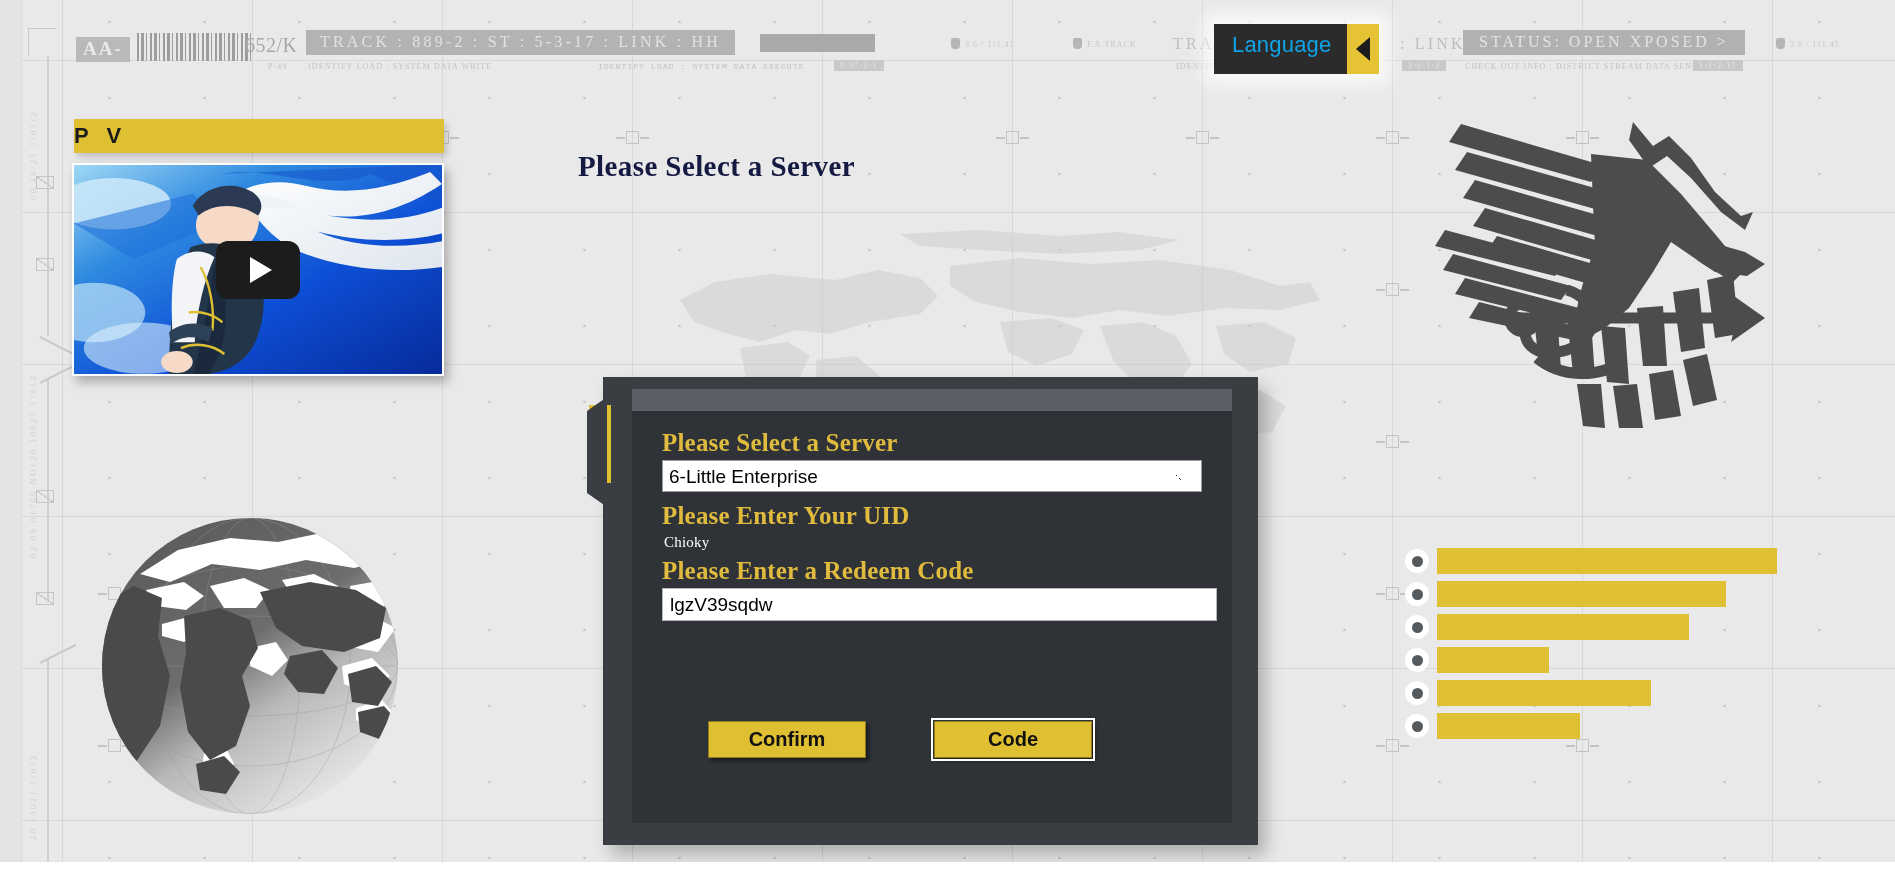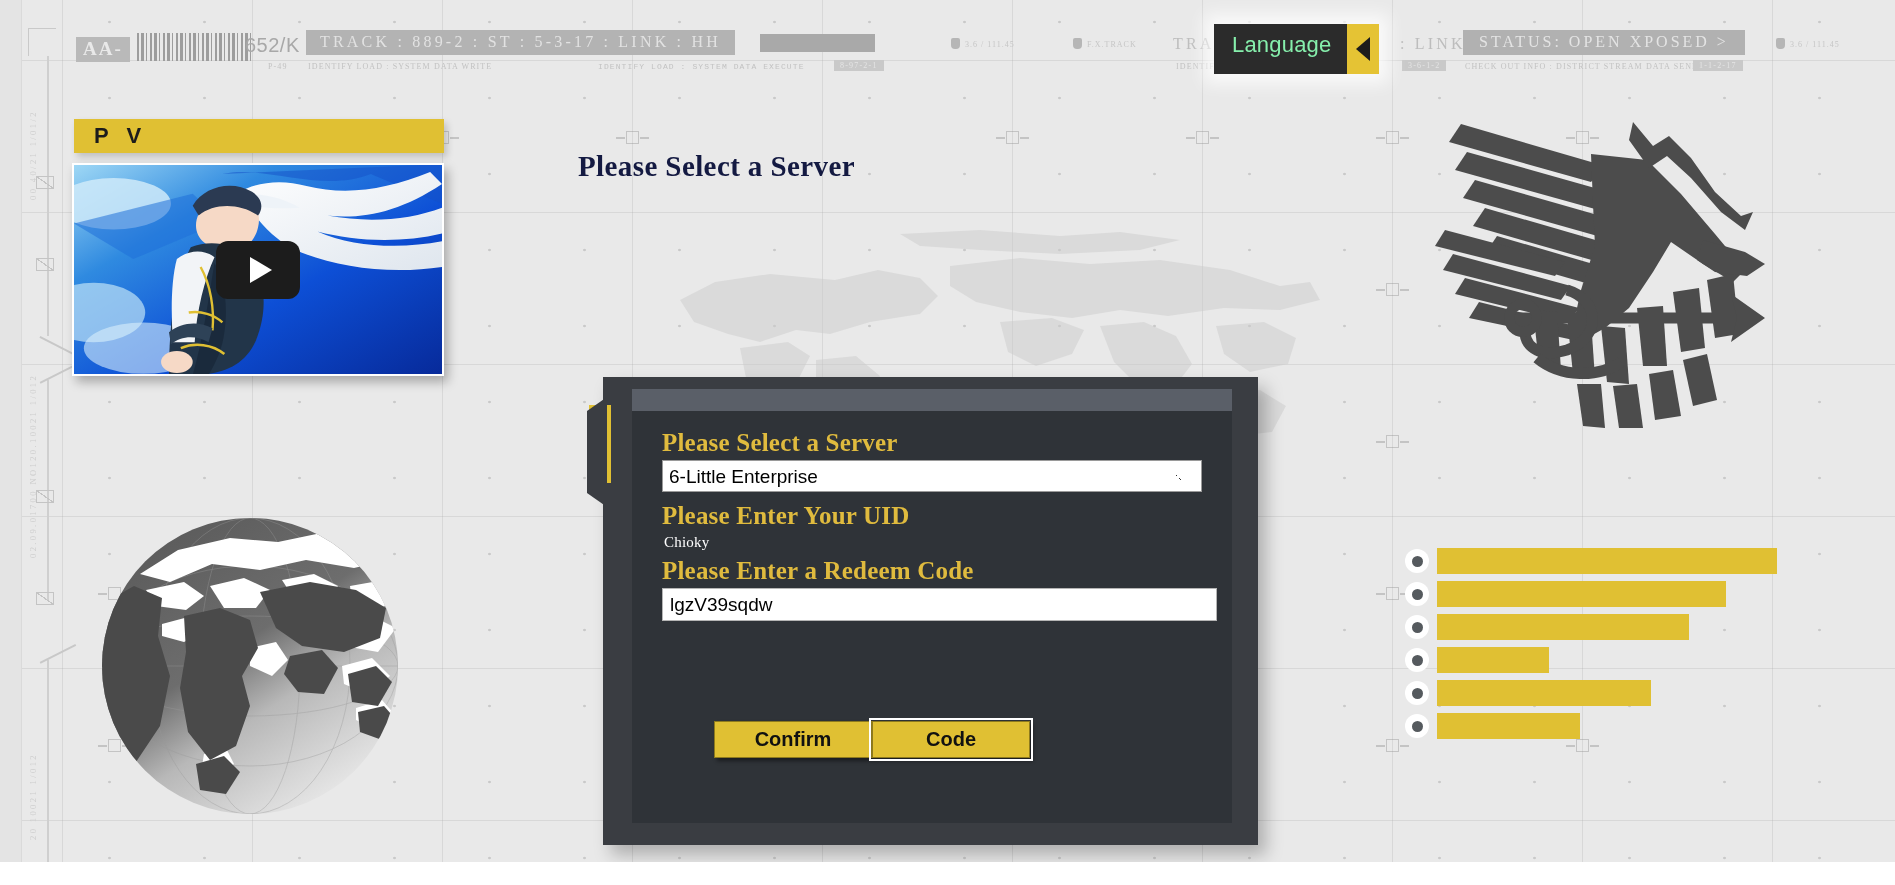--- a/index.html
+++ b/index.html
@@ -78,21 +78,21 @@
   .barcode {
     position: absolute; left: 137px; top: 33px;
     width: 115px; height: 28px;
     background-image: repeating-linear-gradient(to right,
       #9d9d9d 0px, #9d9d9d 2px, transparent 2px, transparent 4px,
       #9d9d9d 4px, #9d9d9d 7px, transparent 7px, transparent 9px,
       #9d9d9d 9px, #9d9d9d 10px, transparent 10px, transparent 13px);
   }
   .kcode {
     position: absolute; left: 245px; top: 34px;
-    color: #a8a8a8; font-family: Liberation Sans, sans-serif;
+    color: #a8a8a8; font-family: Liberation Serif, serif;
     font-size: 20px; letter-spacing: .5px;
   }
   .track-strip {
     position: absolute;
     background: #b3b3b3; color: #e2e2e2;
     font-family: "Liberation Serif", serif;
     letter-spacing: 3.2px;
     font-size: 16px;
     padding: 3px 14px 4px 14px;
     white-space: nowrap;
@@ -153,21 +153,21 @@
     left: 1214px; top: 24px;
     height: 50px;
     display: flex;
     align-items: stretch;
     box-shadow: 0 0 16px 10px rgba(255,255,255,.75);
     cursor: pointer;
     z-index: 40;
   }
   #language-tab .lang-body {
     background: #2b2b2b;
-    color: #86efac;
+    color: #0ea5e9;
     font-size: 22px;
     display: flex; align-items: center;
     padding: 0 16px 8px 18px;
     letter-spacing: .2px;
   }
   #language-tab .lang-arrow {
     background: #e5c334;
     width: 32px;
     display: flex; align-items: center; justify-content: center;
   }
@@ -222,21 +222,20 @@
     width: 1.5px; height: 22px; background: #c9c9c9;
   }
 
   
   #pv-header {
     position: absolute;
     left: 74px; top: 119px;
     width: 370px; height: 34px;
     background: #e0c033;
     display: flex; align-items: center;
-    padding-left: 20px;
     box-shadow: 3px 4px 7px rgba(0,0,0,.18);
     z-index: 6;
   }
   #pv-header .pv-label {
     font-size: 22px; font-weight: 700; color: #1c1c1c;
     letter-spacing: 6px;
   }
   #pv-thumb {
     position: absolute;
     left: 72px; top: 163px;
@@ -389,23 +388,24 @@
   }
   .sub-note {
     font-family: "Liberation Serif", serif;
     font-size: 15px;
     color: #ffffff;
     margin: 4px 0 6px 2px;
     letter-spacing: .2px;
   }
   #dialog-actions {
     position: absolute;
-    left: 24px; top: 310px;
+    left: 18px; top: 310px;
     width: 580px;
     display: flex;
+    gap: 68px;
     padding-left: 58px;
   }
   .dlg-btn {
     width: 158px;
     height: 37px;
     background: #e0c033;
     border: 1px solid #8e7a1d;
     box-shadow: 3px 3px 4px rgba(0,0,0,.45);
     font-family: "Liberation Sans", sans-serif;
     font-size: 20px;

